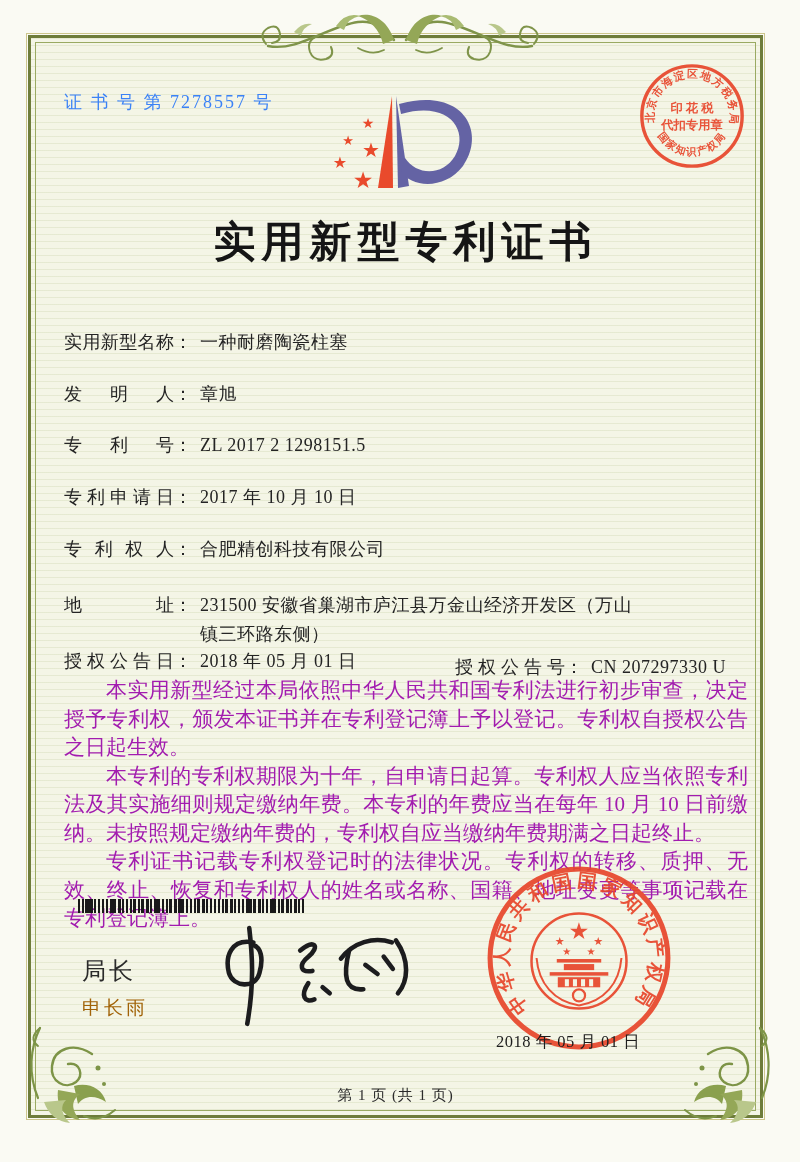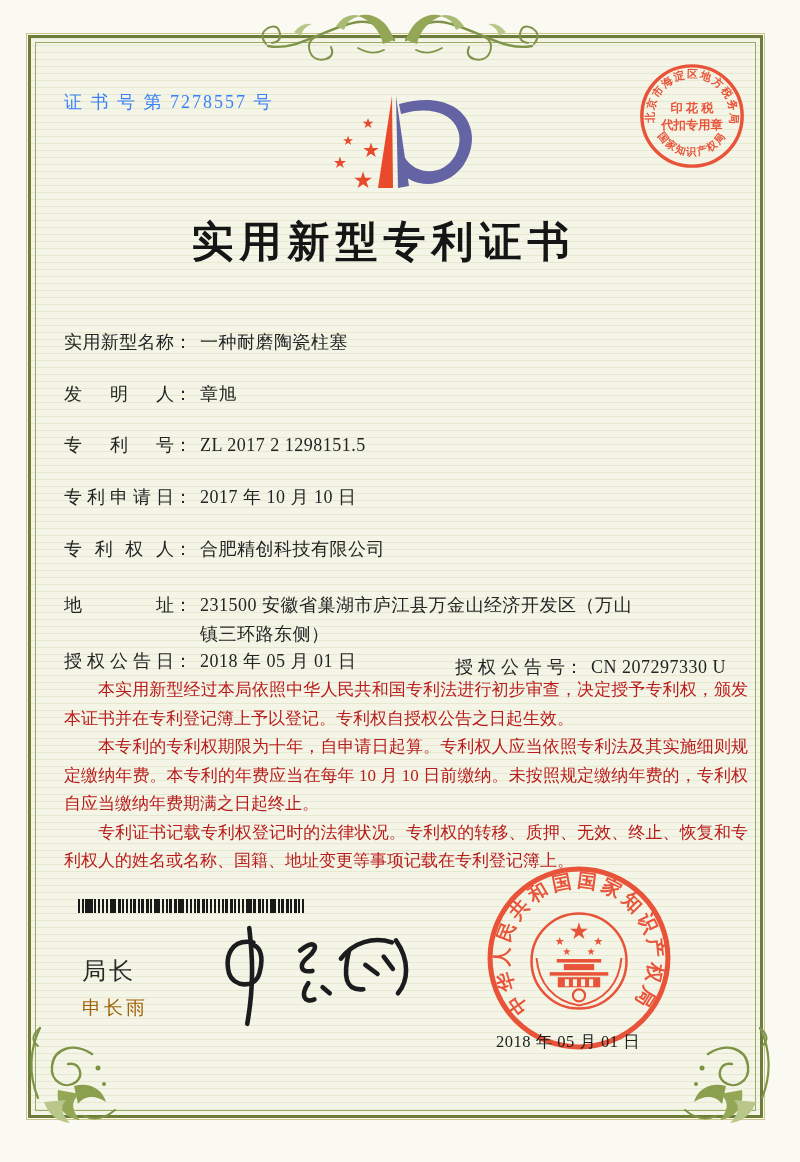--- a/index.html
+++ b/index.html
@@ -19,38 +19,38 @@
       repeating-linear-gradient(180deg, rgba(172,186,128,.20) 0 1px, rgba(255,255,255,0) 1px 7px),
       #f4f5e6;
     box-sizing:border-box;
   }
   .frame-inner{
     position:absolute;inset:4px;border:1px solid #9aaa62;pointer-events:none;
   }
   .abs{position:absolute;}
   .cert-no{left:64px;top:90px;font-size:18px;letter-spacing:2px;color:#3b82f6;}
   .title{
-    left:16px;top:214px;width:735px;text-align:center;
+    left:38px;top:214px;width:735px;text-align:center;
     font-size:42px;font-weight:bold;letter-spacing:6px;color:#151515;
   }
   .field-row{left:64px;height:26px;font-size:18px;color:#242424;white-space:nowrap;font-family:Liberation Serif, serif;}
   .field-label{
     display:inline-block;width:110px;vertical-align:top;
     text-align:justify;text-align-last:justify;
   }
   .field-colon{display:inline-block;}
   .field-value{display:inline-block;margin-left:8px;letter-spacing:.5px;}
   .field-row.addr{white-space:normal;}
   .addr .field-value{
     width:448px;vertical-align:top;line-height:29px;line-break:anywhere;margin-top:-2px;
   }
   .grant-no-group{position:absolute;left:391px;top:6px;}
   .body-text{
-    left:64px;top:676px;width:684px;font-size:17px;line-height:28.5px;
-    text-align:justify;color:#b91c1c;
+    left:64px;top:676px;width:684px;font-size:21px;line-height:28.5px;
+    text-align:justify;color:#a21caf;
   }
   .body-text p{margin:0;text-indent:2em;}
   .barcode{
     left:78px;top:899px;width:226px;height:14px;
     background:
       repeating-linear-gradient(90deg,#191919 0 2px,transparent 2px 4px),
       repeating-linear-gradient(90deg,#191919 0 1px,transparent 1px 7px),
       repeating-linear-gradient(90deg,transparent 0 9px,#191919 9px 12px,transparent 12px 23px);
   }
   .signer-role{left:82px;top:955px;font-size:24px;letter-spacing:3px;color:#2a2a2a;}
@@ -197,20 +197,21 @@
           <rect x="105" y="116" width="4" height="7"></rect>
       </g>
       <circle cx="95" cy="132" r="6" fill="none" stroke="#e8462b" stroke-width="2.2"></circle>
       <path d="M53,95 C55,120 70,138 95,142" fill="none" stroke="#e8462b" stroke-width="2"></path>
       <path d="M137,95 C135,120 120,138 95,142" fill="none" stroke="#e8462b" stroke-width="2"></path>
     </g>
   </svg>
 
   <div class="abs seal-date">2018 年 05 月 01 日</div>
 
+  <div class="abs footer">第 1 页 (共 1 页)</div>
 
   <svg class="abs" style="left:14px;top:1024px;z-index:3;" width="105" height="105" viewBox="0 0 105 105">
     <g id="cornerOrn" stroke="#7d9447" fill="none" stroke-width="2.4" stroke-linecap="round">
       <path d="M78,30 C60,18 40,24 38,42 C36,58 52,66 62,58 C70,51 66,38 54,40"></path>
       <path d="M26,4 C16,24 14,50 24,74" stroke-width="2.2"></path>
       <path d="M26,4 q-12,10 -2,18" stroke-width="2"></path>
       <path d="M70,92 C84,98 94,92 101,86" stroke-width="2"></path>
       <path d="M60,62 C74,58 88,64 92,78 C80,70 70,72 64,80 Z" fill="#8aa04e" stroke="none"></path>
       <path d="M44,66 C42,82 50,94 66,96 C56,84 58,76 66,70 Z" fill="#94a757" stroke="none"></path>
       <path d="M30,78 C34,90 44,98 56,99 C47,90 46,82 52,76 Z" fill="#b9c78b" stroke="none"></path>

